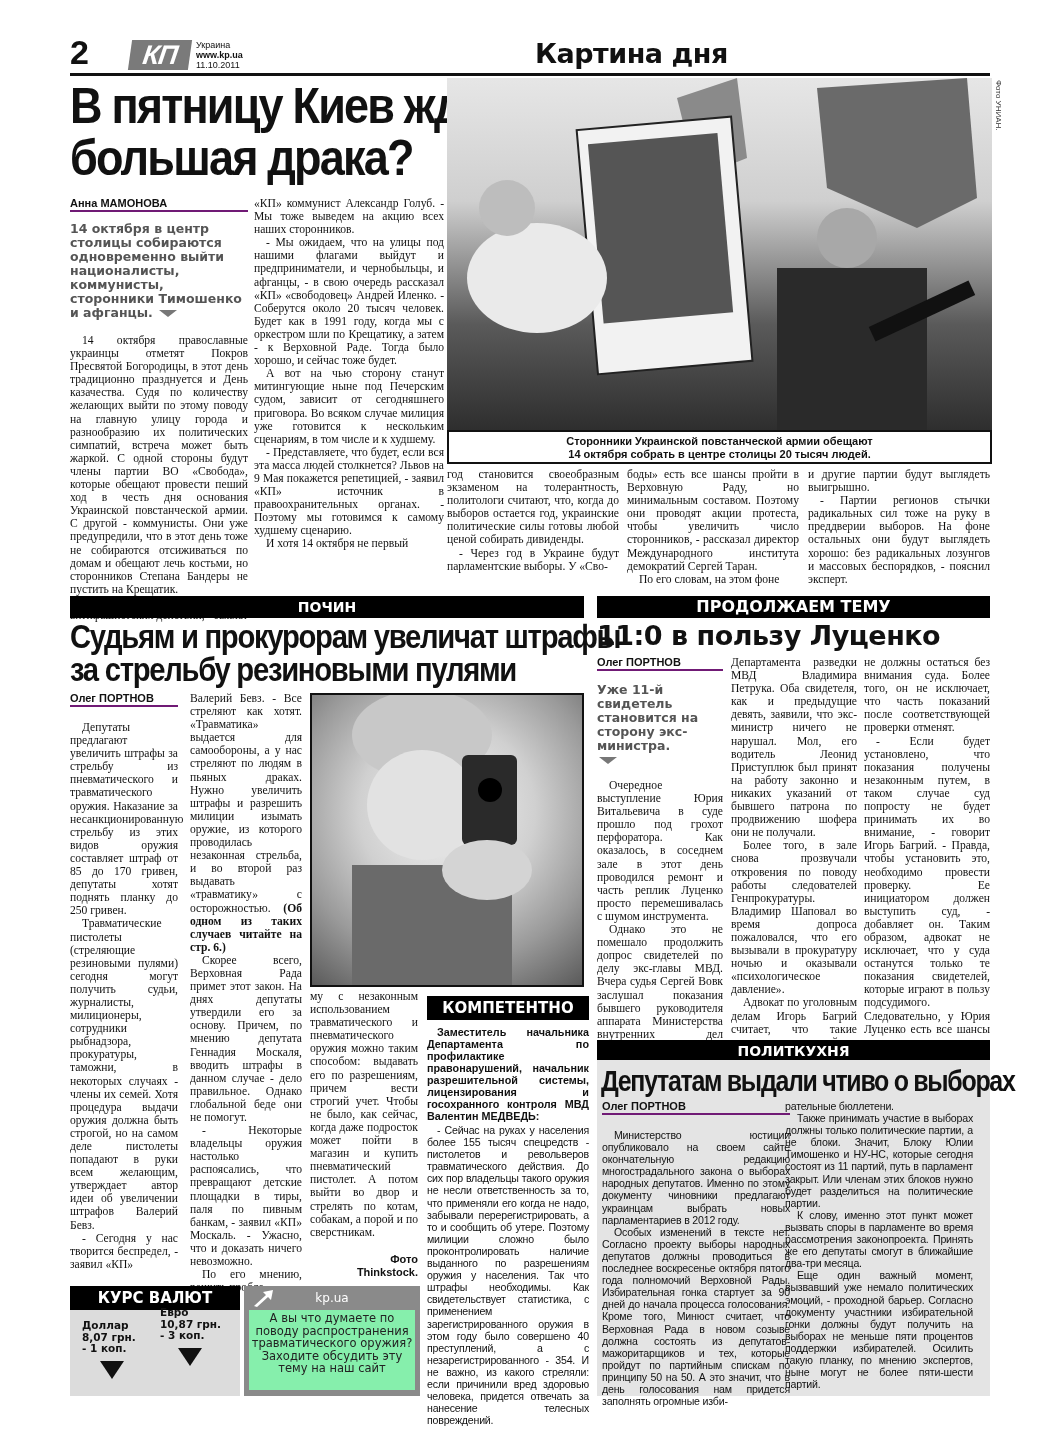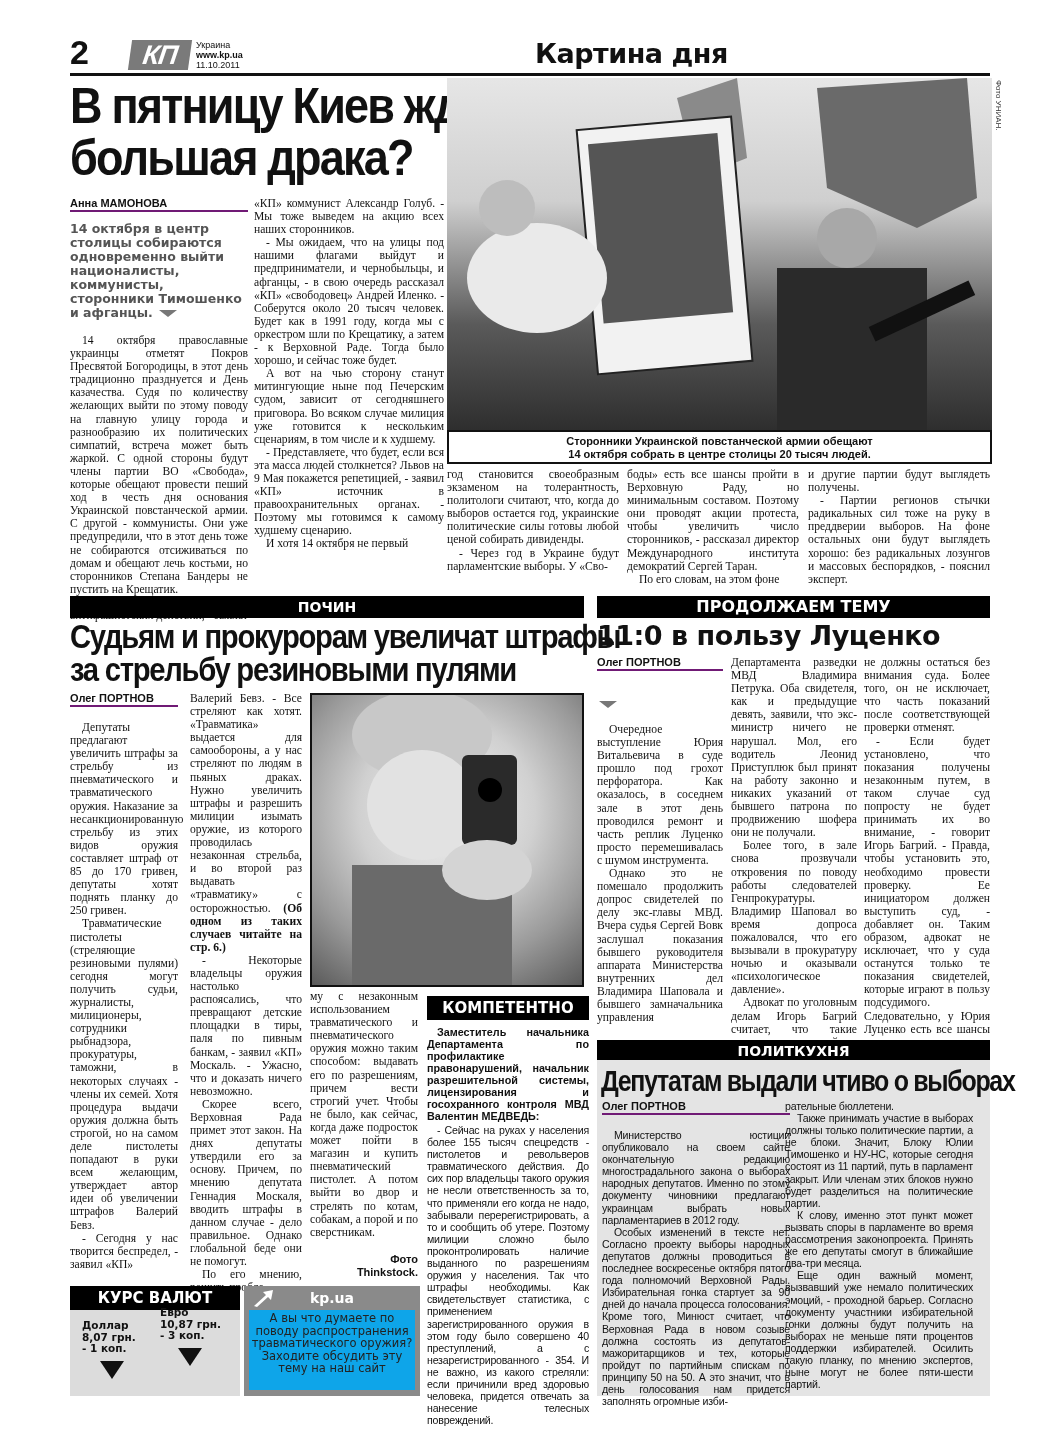--- a/index.html
+++ b/index.html
@@ -29,21 +29,21 @@
 
   .rubric { background: #000000; color: #fff; font-family: "DejaVu Sans", sans-serif; font-weight: bold; text-align: center; }
   .headline-cond { font-family: "Liberation Sans", sans-serif; font-weight: bold; letter-spacing: -1.5px; transform: scaleX(0.86); transform-origin: left top; white-space: nowrap; }
 
   #photo-gun { left: 310px; top: 693px; width: 274px; height: 294px; border: 2px solid #111; background: radial-gradient(circle at 50% 40%, #f4f4f4 0%, #d0d0d0 40%, #9a9a9a 70%, #5a5a5a 100%); overflow: hidden; }
 
   #competent-box { left: 427px; top: 996px; width: 162px; height: 24px; font-size: 15px; line-height: 24px; }
 
   #currency-box { left: 70px; top: 1286px; width: 170px; height: 110px; background: #dcdcdc; }
   #kp-box { left: 244px; top: 1286px; width: 176px; height: 110px; background: #8a8a8a; }
-  #kp-inner { position: absolute; left: 5px; top: 24px; width: 166px; height: 80px; background: #0ea5e9; font-family: "DejaVu Sans", sans-serif; font-size: 11.5px; line-height: 12.5px; text-align: center; padding-top: 2px; color: #222; }
+  #kp-inner { position: absolute; left: 5px; top: 24px; width: 166px; height: 80px; background: #86efac; font-family: "DejaVu Sans", sans-serif; font-size: 11.5px; line-height: 12.5px; text-align: center; padding-top: 2px; color: #222; }
   .tri-big { width: 0; height: 0; border-left: 12px solid transparent; border-right: 12px solid transparent; border-top: 18px solid #111; }
 
   #politkuhnya { left: 597px; top: 1040px; width: 393px; height: 356px; background: #e4e4e4; }
   .sans-body { font-family: "Liberation Sans", sans-serif; font-size: 10.6px; line-height: 12.1px; text-align: justify; letter-spacing: -0.2px; }
 </style>
 </head>
 <body>
 
 <div class="abs" id="page-num">2</div>
 <div class="abs" id="logo">КП</div>
@@ -100,43 +100,43 @@
 
 <div class="abs serif" style="left:447px; top:468px; width:172px;">
   <p>год становится своеобразным экзаменом на толерантность, политологи считают, что, когда до выборов остается год, украинские политические силы готовы любой ценой собирать дивиденды.</p>
   <p class="para">- Через год в Украине будут парламентские выборы. У «Сво-</p>
 </div>
 <div class="abs serif" style="left:627px; top:468px; width:172px;">
   <p>боды» есть все шансы пройти в Верховную Раду, но минимальным составом. Поэтому они проводят акции протеста, чтобы увеличить число сторонников, - рассказал директор Международного института демократий Сергей Таран.</p>
   <p class="para">По его словам, на этом фоне</p>
 </div>
 <div class="abs serif" style="left:808px; top:468px; width:182px;">
-  <p>и другие партии будут выглядеть получены.</p>
+  <p>и другие партии будут выглядеть выигрышно.</p>
   <p class="para">- Партии регионов стычки радикальных сил тоже на руку в преддверии выборов. На фоне остальных они будут выглядеть хорошо: без радикальных лозунгов и массовых беспорядков, - пояснил эксперт.</p>
 </div>
 
 <div class="abs rubric" style="left:70px; top:596px; width:514px; height:22px; font-size:14px; line-height:22px;">ПОЧИН</div>
 <div class="abs headline-cond" style="left:70px; top:620px; font-size:34px; line-height:33px;">
   <div>Судьям и прокурорам увеличат штрафы</div>
   <div>за стрельбу резиновыми пулями</div>
 </div>
 
 <div class="abs" style="left:70px; top:692px; width:108px;">
   <div class="byline">Олег ПОРТНОВ</div>
   <div class="serif" style="margin-top:14px;">
     <p class="para">Депутаты предлагают увеличить штрафы за стрельбу из пневматического и травматического оружия. Наказание за несанкционированную стрельбу из этих видов оружия составляет штраф от 85 до 170 гривен, депутаты хотят поднять планку до 250 гривен.</p>
     <p class="para">Травматические пистолеты (стреляющие резиновыми пулями) сегодня могут получить судьи, журналисты, милиционеры, сотрудники рыбнадзора, прокуратуры, таможни, в некоторых случаях - члены их семей. Хотя процедура выдачи оружия должна быть строгой, но на самом деле пистолеты попадают в руки всем желающим, утверждает автор идеи об увеличении штрафов Валерий Бевз.</p>
     <p class="para">- Сегодня у нас творится беспредел, - заявил «КП»</p>
   </div>
 </div>
 
 <div class="abs serif" style="left:190px; top:692px; width:112px;">
   <p><span>Валерий Бевз. - Все стреляют как хотят. «Травматика» выдается для самообороны, а у нас стреляют по людям в пьяных драках. Нужно увеличить штрафы и разрешить милиции изымать оружие, из которого проводилась незаконная стрельба, и во второй раз выдавать «травматику» с осторожностью.</span> <span class="bold">(Об одном из таких случаев читайте на стр. 6.)</span></p>
+  <p class="para">Скорее всего, Верховная Рада примет этот закон. На днях депутаты утвердили его за основу. Причем, по мнению депутата Геннадия Москаля, вводить штрафы в данном случае - дело правильное. Однако глобальной беде они не помогут.</p>
   <p class="para">- Некоторые владельцы оружия настолько распоясались, что превращают детские площадки в тиры, паля по пивным банкам, - заявил «КП» Москаль. - Ужасно, что и доказать ничего невозможно.</p>
-  <p class="para">Скорее всего, Верховная Рада примет этот закон. На днях депутаты утвердили его за основу. Причем, по мнению депутата Геннадия Москаля, вводить штрафы в данном случае - дело правильное. Однако глобальной беде они не помогут.</p>
   <p class="para">По его мнению, решить пробле-</p>
 </div>
 
 <div class="abs" id="photo-gun">
   <svg width="270" height="290" viewBox="0 0 270 290">
     <ellipse cx="110" cy="40" rx="70" ry="45" fill="#c8c8c8"></ellipse>
     <ellipse cx="110" cy="110" rx="55" ry="55" fill="#e2e2e2"></ellipse>
     <rect x="40" y="170" width="160" height="120" fill="#6a6a6a"></rect>
     <rect x="150" y="60" width="55" height="90" rx="6" fill="#2a2a2a"></rect>
     <circle cx="178" cy="95" r="12" fill="#000"></circle>
@@ -171,31 +171,31 @@
     <div>10,87 грн.</div>
     <div>- 3 коп.</div>
     <div class="tri-big" style="margin:6px 0 0 18px;"></div>
   </div>
 </div>
 
 <div class="abs" id="kp-box">
   <svg style="position:absolute; left:8px; top:3px;" width="22" height="18" viewBox="0 0 22 18">
     <polygon points="2,17 14,6 11,3 21,1 19,11 16,8 5,18" fill="#fff"></polygon>
   </svg>
-  <div style="position:absolute; left:0; top:0; width:176px; height:24px; text-align:center; color:#fff; font-family:'DejaVu Sans',sans-serif; font-weight:bold; font-size:14px; line-height:24px;">kp.ua</div>
+  <div style="position:absolute; left:0; top:0; width:176px; height:24px; text-align:center; color:#fff; font-family:'DejaVu Sans',sans-serif; font-weight:normal; font-size:12px; line-height:24px;">kp.ua</div>
   <div id="kp-inner">А вы что думаете по поводу распространения травматического оружия? Заходите обсудить эту тему на наш сайт</div>
 </div>
 
 <div class="abs rubric" style="left:597px; top:596px; width:393px; height:22px; font-size:16px; line-height:22px;">ПРОДОЛЖАЕМ ТЕМУ</div>
 <div class="abs" style="left:597px; top:619px; font-family:'DejaVu Sans',sans-serif; font-weight:bold; font-size:27px; line-height:34px; white-space:nowrap; letter-spacing:-0.5px;">11:0 в пользу Луценко</div>
 
 <div class="abs" style="left:597px; top:656px; width:126px;">
   <div class="byline">Олег ПОРТНОВ</div>
   <div class="lead-in" style="margin-top:12px;">
-    <br><span class="tri-down" style="margin-left:2px;"></span>
+    <span>Уже 11-й свидетель становится на сторону экс-министра.</span><br><span class="tri-down" style="margin-left:2px;"></span>
   </div>
   <div class="serif" style="margin-top:12px;">
     <p class="para">Очередное выступление Юрия Витальевича в суде прошло под грохот перфоратора. Как оказалось, в соседнем зале в этот день проводился ремонт и часть реплик Луценко просто перемешивалась с шумом инструмента.</p>
     <p class="para">Однако это не помешало продолжить допрос свидетелей по делу экс-главы МВД. Вчера судья Сергей Вовк заслушал показания бывшего руководителя аппарата Министерства внутренних дел Владимира Шаповала и бывшего замначальника управления</p>
   </div>
 </div>
 <div class="abs serif" style="left:731px; top:656px; width:126px;">
   <p>Департамента разведки МВД Владимира Петрука. Оба свидетеля, как и предыдущие девять, заявили, что экс-министр ничего не нарушал. Мол, его водитель Леонид Приступлюк был принят на работу законно и никаких указаний от бывшего патрона по продвижению шофера они не получали.</p>
   <p class="para">Более того, в зале снова прозвучали откровения по поводу работы следователей Генпрокуратуры. Владимир Шаповал во время допроса пожаловался, что его вызывали в прокуратуру ночью и оказывали «психологическое давление».</p>
   <p class="para">Адвокат по уголовным делам Игорь Багрий считает, что такие заявления свидетелей</p>

